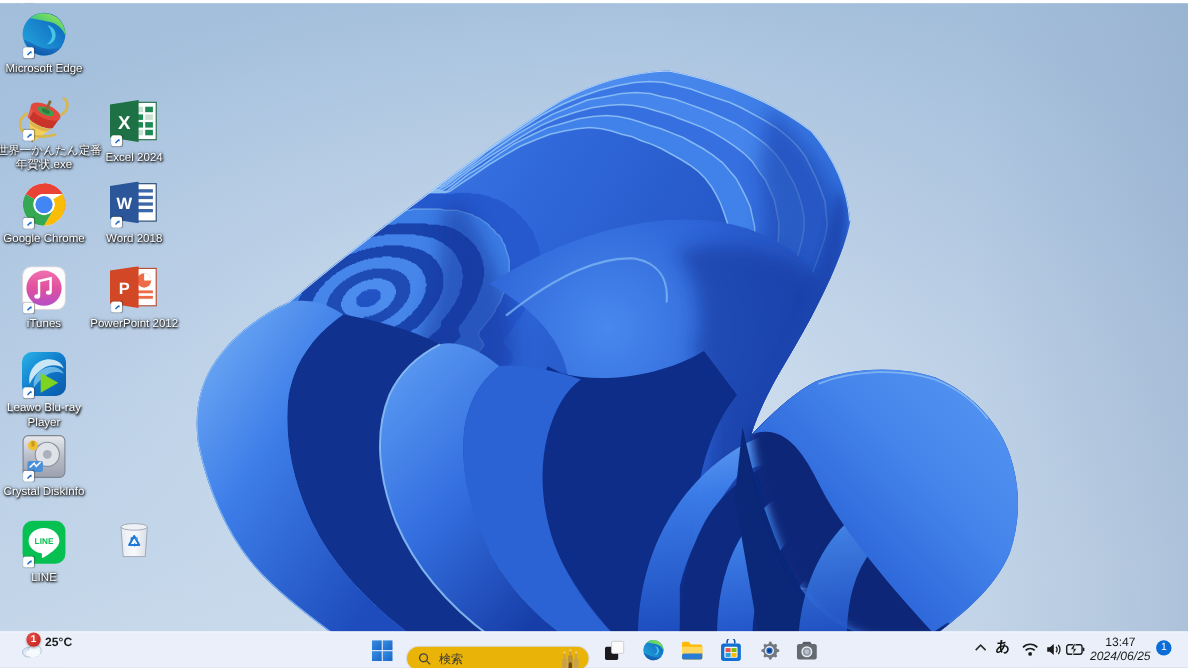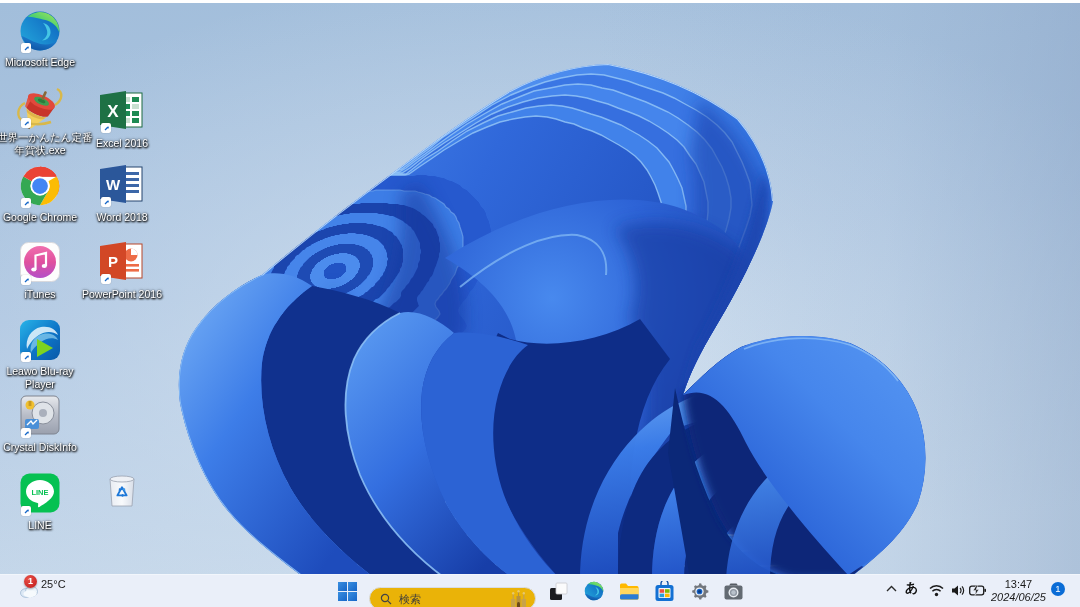--- a/index.html
+++ b/index.html
@@ -419,21 +419,21 @@
     <path d="M0,4 L26,0 L26,38 L0,34 Z" fill="#1e7145"></path>
     <text x="13" y="26" font-family="Liberation Sans" font-size="17" font-weight="bold" fill="#fff" text-anchor="middle">X</text>
   </svg>  
         <span class="sc" style="left:22px;bottom:2px;">
           <svg width="7" height="7" viewBox="0 0 7 7">
             <path d="M2,5 L5,2" stroke="#1567c8" stroke-width="1.3"></path>
             <path d="M5.5,1.2 L5.8,3.4 L3.6,3.1 Z" fill="#1567c8"></path>
           </svg>
         </span>
       </div>
-  <div class="lbl">Excel 2016</div>
+  <div class="lbl">Excel 2024</div>
 </div>
 
 <div class="ico" style="left:79px;top:162px;">
   <div class="art">
         <svg class="main" width="44" height="38" viewBox="0 0 44 38" style="margin-top:0px;">
     <rect x="20" y="2" width="22" height="34" fill="#fff" stroke="#24446e" stroke-width="1"></rect>
     <rect x="24" y="7" width="15" height="3" fill="#3c67a8"></rect>
           <rect x="24" y="13" width="15" height="3" fill="#3c67a8"></rect>
     <rect x="24" y="19" width="15" height="3" fill="#3c67a8"></rect>
           <rect x="24" y="25" width="15" height="3" fill="#3c67a8"></rect>
@@ -461,21 +461,21 @@
     <path d="M0,4 L26,0 L26,38 L0,34 Z" fill="#d24726"></path>
     <text x="13" y="25" font-family="Liberation Sans" font-size="15" font-weight="bold" fill="#fff" text-anchor="middle">P</text>
   </svg>  
         <span class="sc" style="left:22px;bottom:2px;">
           <svg width="7" height="7" viewBox="0 0 7 7">
             <path d="M2,5 L5,2" stroke="#1567c8" stroke-width="1.3"></path>
             <path d="M5.5,1.2 L5.8,3.4 L3.6,3.1 Z" fill="#1567c8"></path>
           </svg>
         </span>
       </div>
-  <div class="lbl">PowerPoint 2016</div>
+  <div class="lbl">PowerPoint 2012</div>
 </div>
 
 <div class="ico" style="left:79px;top:470px;">
   <svg class="main" width="28" height="34" viewBox="0 0 28 34">
     <defs>
           <linearGradient id="bing" x1="0" y1="0" x2="1" y2="0">
             <stop offset="0" stop-color="#e8ecf2"></stop>
             <stop offset="0.5" stop-color="#f8fafc"></stop>
             <stop offset="1" stop-color="#d8dee8"></stop>
           </linearGradient>
@@ -496,21 +496,21 @@
 <div id="taskbar">
 
   <svg style="position:absolute;left:20px;top:8px;" width="18" height="15" viewBox="0 0 18 15">
     <ellipse cx="6" cy="10" rx="5.5" ry="4.4" fill="#dce8f5" stroke="#9ab4d0" stroke-width="0.7"></ellipse>
     <ellipse cx="11.5" cy="8.5" rx="6" ry="5.2" fill="#eef5fb" stroke="#9ab4d0" stroke-width="0.7"></ellipse>
     <ellipse cx="10" cy="10.8" rx="6.5" ry="3.6" fill="#f6fafd"></ellipse>
   </svg>
   <div style="position:absolute;left:24px;top:0px;width:13px;height:13px;border-radius:50%;
     background:radial-gradient(circle at 35% 30%,#e85048,#c01818);box-shadow:0 1px 2px rgba(0,0,0,.35);
     color:#fff;font-size:9px;font-weight:bold;text-align:center;line-height:13px;">1</div>
-  <div style="position:absolute;left:41px;top:3px;font-size:11px;color:#1b1b1b;line-height:13px;">25°C</div>
+  <div style="position:absolute;left:41px;top:3px;font-size:11px;color:#1b1b1b;line-height:13px;font-weight:bold;">25°C</div>
   <div style="position:absolute;left:41px;top:16px;font-size:10px;color:#4a4a4a;line-height:11px;margin-top:44px;">くもり</div>
 
   <svg style="position:absolute;left:338px;top:7px;" width="19" height="19" viewBox="0 0 19 19">
     <defs>
         <linearGradient id="wlg" x1="0" y1="0" x2="1" y2="1">
           <stop offset="0" stop-color="#3a8fe0"></stop>
           <stop offset="1" stop-color="#1565c8"></stop>
         </linearGradient>
       </defs>
     <rect x="0" y="0" width="9" height="9" fill="url(#wlg)"></rect>

